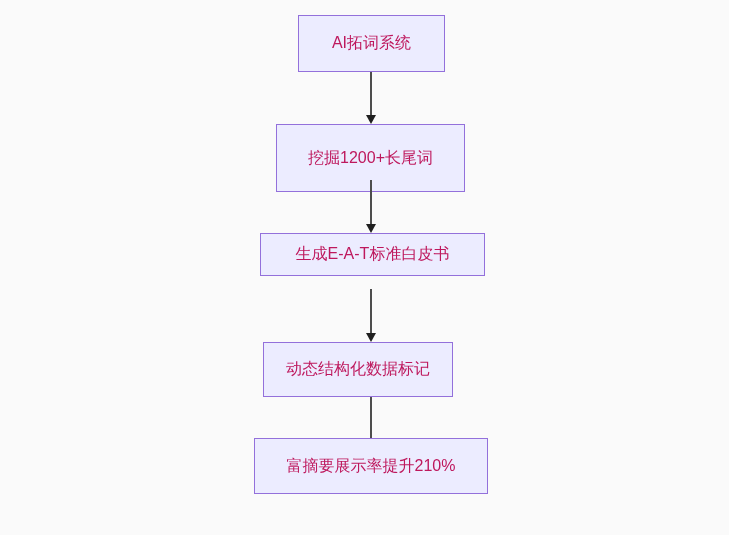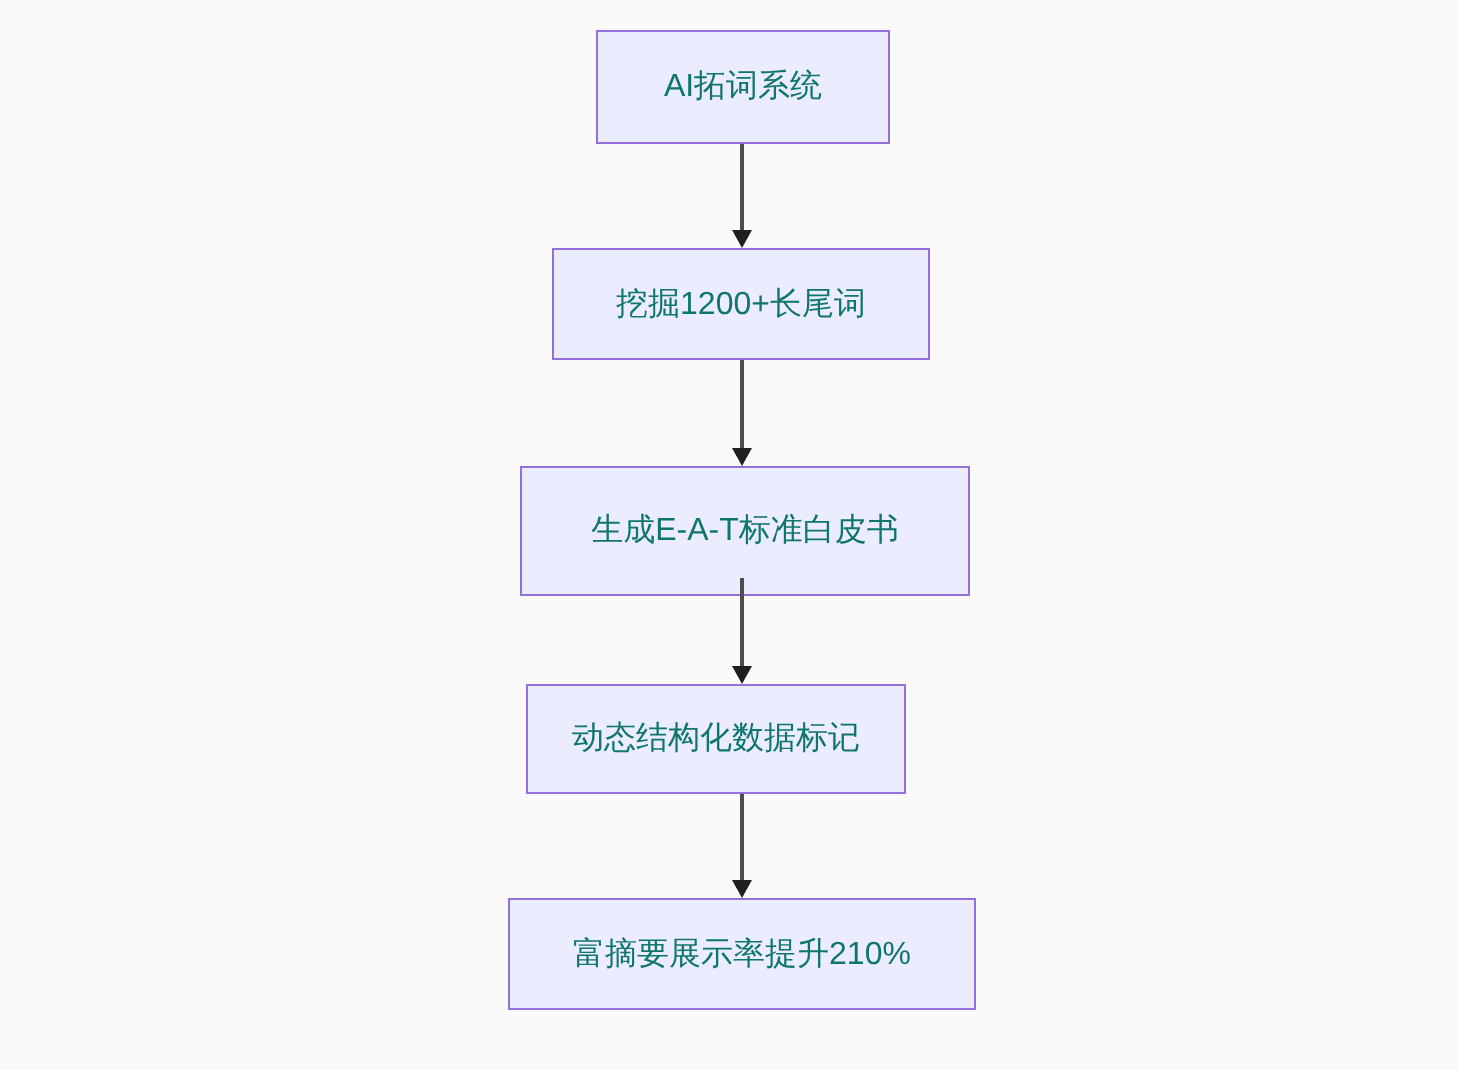--- a/index.html
+++ b/index.html
@@ -16,33 +16,33 @@
   .diagram {
     position: relative;
     width: 729px;
     height: 535px;
   }
   .flow-node {
     position: absolute;
     box-sizing: border-box;
     background: #ececff;
     border: 1.5px solid #9370db;
-    color: #0f766e;
+    color: #be185d;
     font-size: 16px;
     display: flex;
     align-items: center;
     justify-content: center;
     text-align: right;
     white-space: nowrap;
   }
   .node-1 { left: 298px; top: 15px;  width: 147px; height: 57px; }
-  .node-2 { left: 276px; top: 124px; width: 189px; height: 56px; }
-  .node-3 { left: 260px; top: 233px; width: 225px; height: 65px; }
+  .node-2 { left: 276px; top: 124px; width: 189px; height: 68px; }
+  .node-3 { left: 260px; top: 233px; width: 225px; height: 43px; }
   .node-4 { left: 263px; top: 342px; width: 190px; height: 55px; }
-  .node-5 { left: 254px; top: 449px; width: 234px; height: 56px; }
+  .node-5 { left: 254px; top: 438px; width: 234px; height: 56px; }
 
   .flow-edge {
     position: absolute;
     left: 365px;
     width: 12px;
     display: flex;
     flex-direction: column;
     align-items: center;
   }
   .edge-1 { top: 72px;  height: 52px; }

